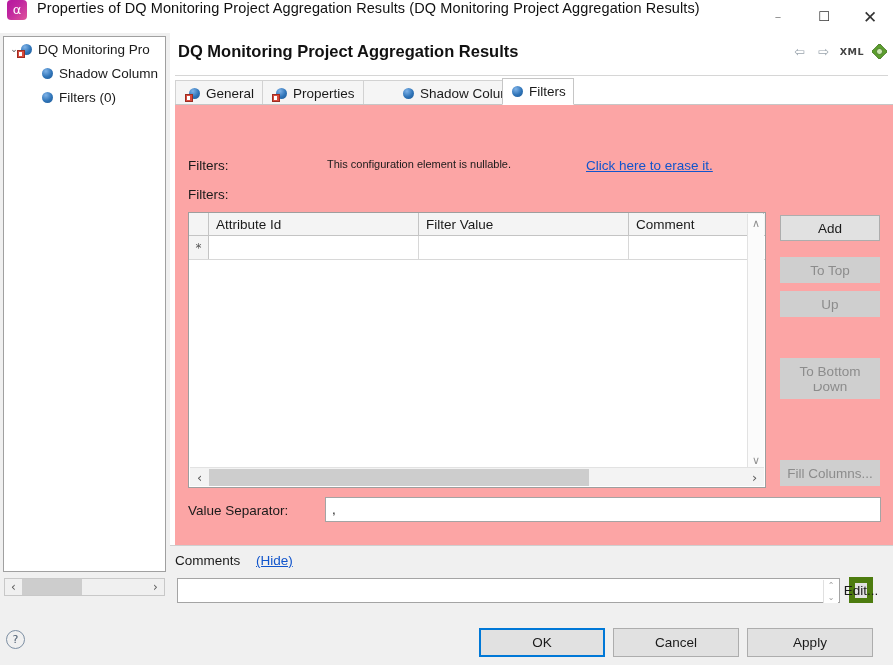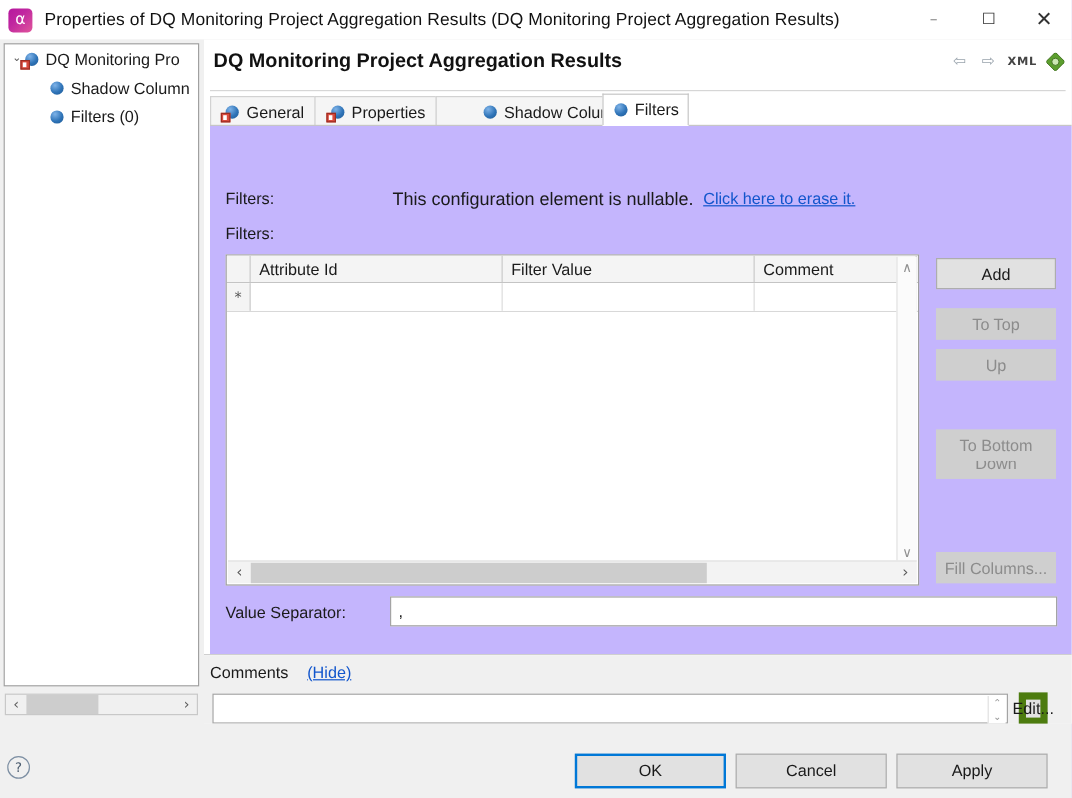--- a/index.html
+++ b/index.html
@@ -17,21 +17,20 @@
     -webkit-font-smoothing: antialiased;
   }
 
   
   .titlebar {
     position: absolute;
     left: 0; top: 0;
     width: 893px; height: 33px;
     background: #ffffff;
     display: flex;
-    align-items: center;
   }
   .app-icon {
     width: 20px; height: 20px;
     margin-left: 7px;
     border-radius: 4px;
     background: linear-gradient(135deg, #b5179e 0%, #c026a0 40%, #e0559b 100%);
     position: relative;
     flex: 0 0 auto;
   }
   .app-icon::after {
@@ -241,33 +240,33 @@
     left: 5px; top: 71px;
     width: 718px; height: 1px;
     background: #c6c6c6;
   }
 
   
   .tab-content {
     position: absolute;
     left: 5px; top: 72px;
     width: 718px; height: 440px;
-    background: #c4b5fd;
+    background: #fca5a5;
   }
 
   .row-label {
     position: absolute;
     font-size: 13.5px;
     color: #1a1a1a;
     white-space: nowrap;
   }
   .nullable-text {
     position: absolute;
     left: 152px; top: 53px;
-    font-size: 15px;
+    font-size: 11px;
     color: #1a1a1a;
     white-space: nowrap;
   }
   .erase-link {
     position: absolute;
     left: 411px; top: 53px;
     font-size: 13.5px;
     color: #1155cc;
     text-decoration: underline;
     white-space: nowrap;
@@ -584,21 +583,21 @@
               <rect x="2" y="2" width="12" height="12" rx="1.2" transform="rotate(45 8 8)"></rect>
             </g>
             <circle cx="8" cy="8" r="3.2" fill="#cde8b4" stroke="#3c6b1c" stroke-width="0.8"></circle>
           </svg>
         </div>
       </div>
     </div>
     <div class="header-rule"></div>
 
     <div class="tabbar">
-      <div class="tab badged-tab" style="left:0px;width:88px;justify-content:center;">
+      <div class="tab badged-tab" style="left:0px;width:88px;">
         <span class="sphere badged"></span>
         <span>General</span>
       </div>
       <div class="tab badged-tab" style="left:87px;width:102px;">
         <span class="sphere badged"></span>
         <span>Properties</span>
       </div>
       <div class="tab" style="left:188px;width:162px;padding-left:39px;">
         <span class="sphere"></span>
         <span>Shadow Columns</span>

